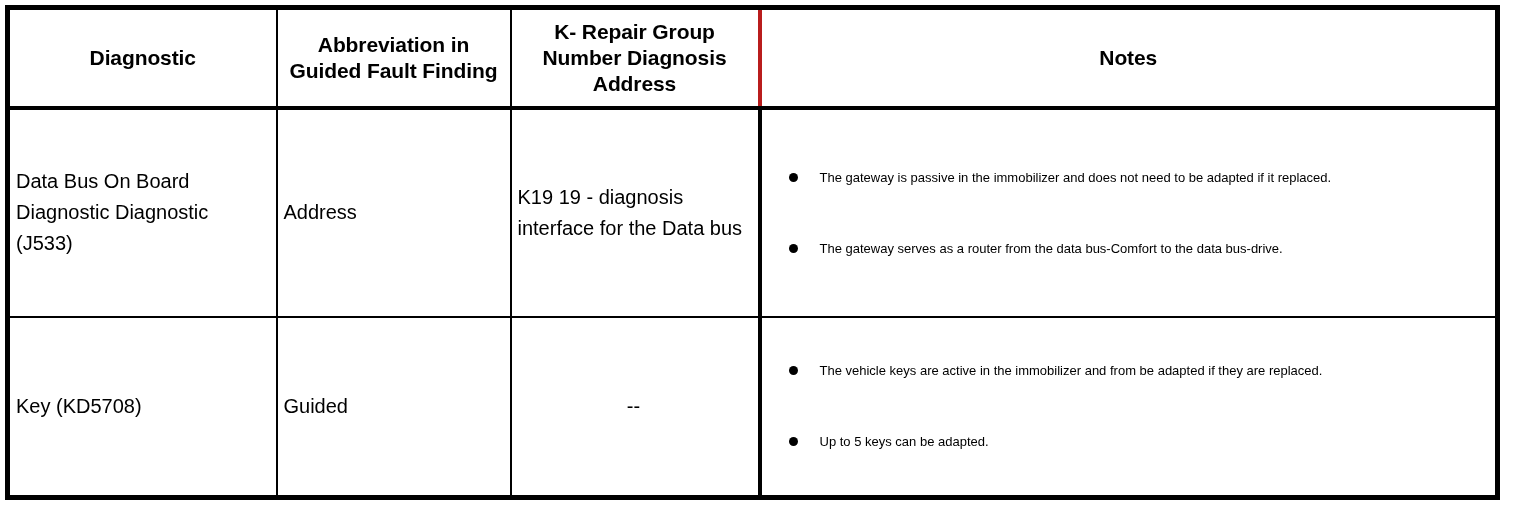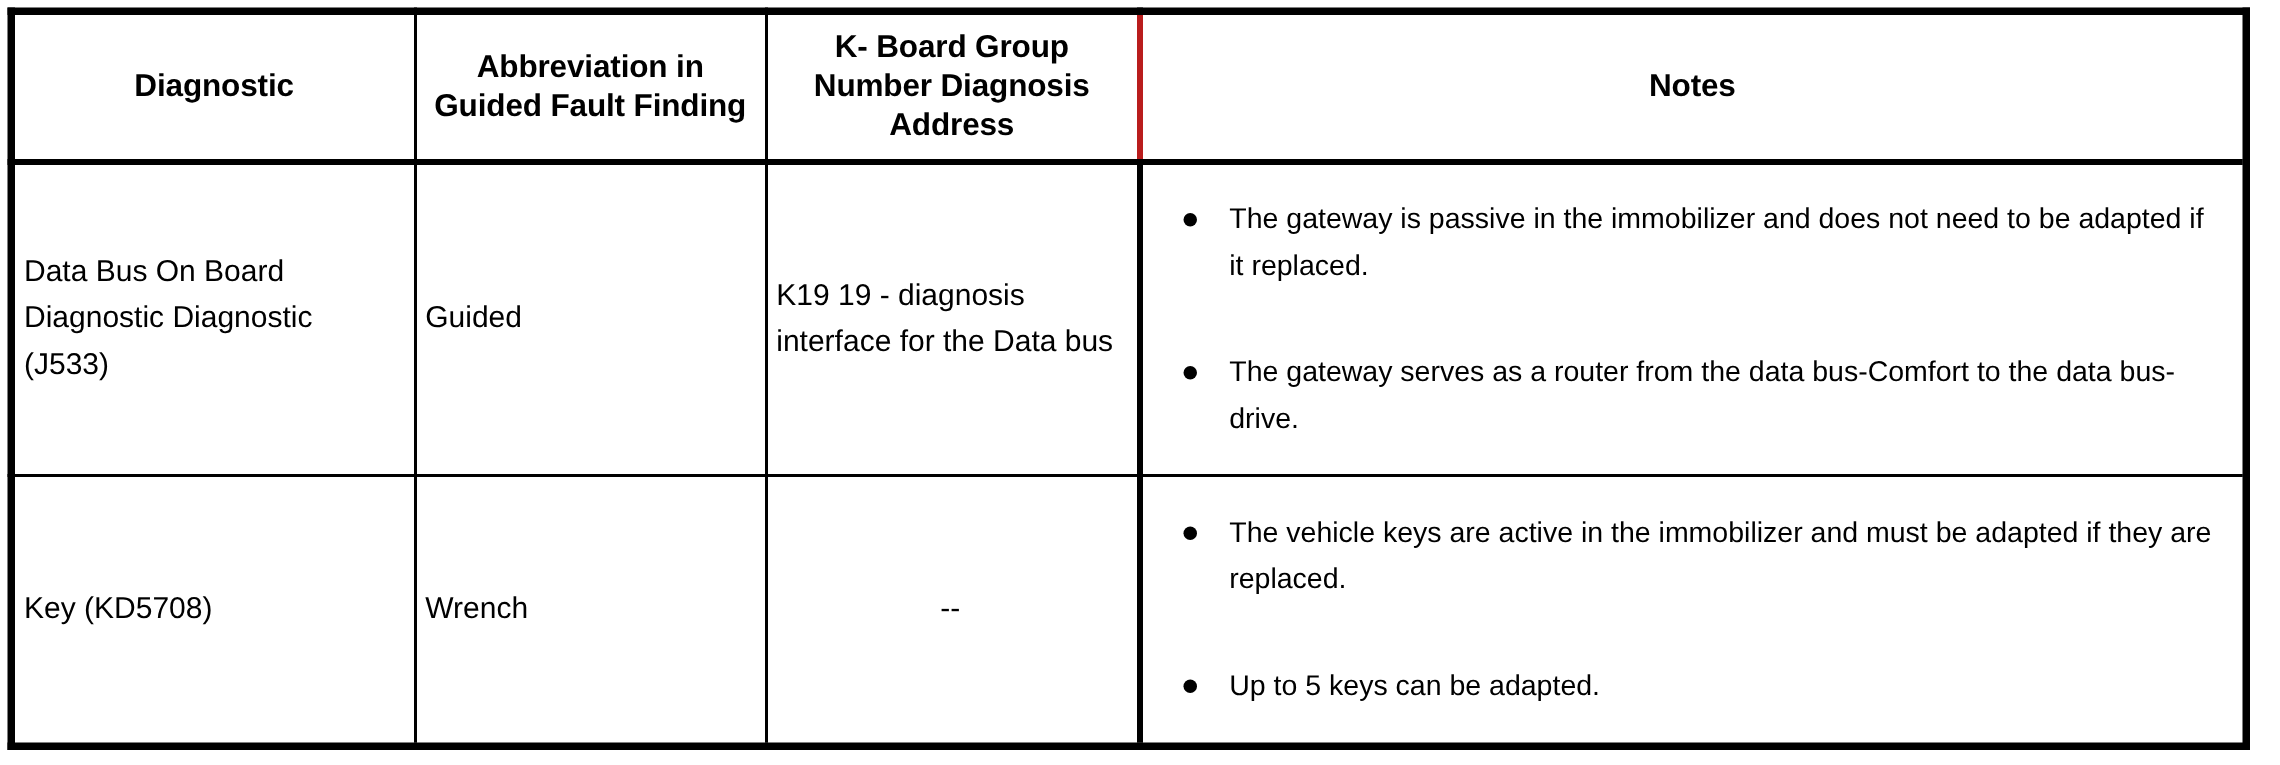--- a/index.html
+++ b/index.html
@@ -94,21 +94,21 @@
   
   ul.notes-list {
     list-style: none;
     margin: 0;
     padding: 0;
   }
   ul.notes-list li {
     position: relative;
     margin: 0 0 26px 0;
     padding-left: 58px;
-    font-size: 19px;
+    font-size: 13px;
     line-height: 31px;
   }
   ul.notes-list li:last-child {
     margin-bottom: 0;
     margin-top: 40px;
   }
   ul.notes-list li .bullet-dot {
     position: absolute;
     left: 27px;
     top: 11px;
@@ -131,33 +131,33 @@
       <col class="c-component">
       <col class="c-abbrev">
       <col class="c-krepair">
       <col class="c-notes">
     </colgroup>
 
     <thead>
       <tr>
         <th class="th-component">Diagnostic</th>
         <th class="th-abbrev">Abbreviation in Guided Fault Finding</th>
-        <th class="th-krepair">K- Board Group Number Diagnosis Address</th>
+        <th class="th-krepair">K- Repair Group Number Diagnosis Address</th>
         <th class="th-notes">Notes</th>
       </tr>
     </thead>
 
     <tbody>
 
       <tr class="row-1">
         <td class="td-component">
           <span class="cell-text">Data Bus On Board Diagnostic Diagnostic (J533)</span>
         </td>
         <td class="td-abbrev">
-          <span class="cell-text">Guided</span>
+          <span class="cell-text">Address</span>
         </td>
         <td class="td-krepair">
           <span class="cell-text">K19 19 - diagnosis interface for the Data bus</span>
         </td>
         <td class="td-notes">
           <ul class="notes-list">
             <li>
               <span class="bullet-dot"></span>
               <span class="note-text">The gateway is passive in the immobilizer and does not need to be adapted if it replaced.</span>
             </li>
@@ -167,30 +167,30 @@
             </li>
           </ul>
         </td>
       </tr>
 
       <tr class="row-2">
         <td class="td-component">
           <span class="cell-text">Key (KD5708)</span>
         </td>
         <td class="td-abbrev">
-          <span class="cell-text">Wrench</span>
+          <span class="cell-text">Guided</span>
         </td>
         <td class="td-krepair td-dash">
           <span class="cell-text">--</span>
         </td>
         <td class="td-notes">
           <ul class="notes-list">
             <li>
               <span class="bullet-dot"></span>
-              <span class="note-text">The vehicle keys are active in the immobilizer and must be adapted if they are replaced.</span>
+              <span class="note-text">The vehicle keys are active in the immobilizer and from be adapted if they are replaced.</span>
             </li>
             <li>
               <span class="bullet-dot"></span>
               <span class="note-text">Up to 5 keys can be adapted.</span>
             </li>
           </ul>
         </td>
       </tr>
 
     </tbody>

